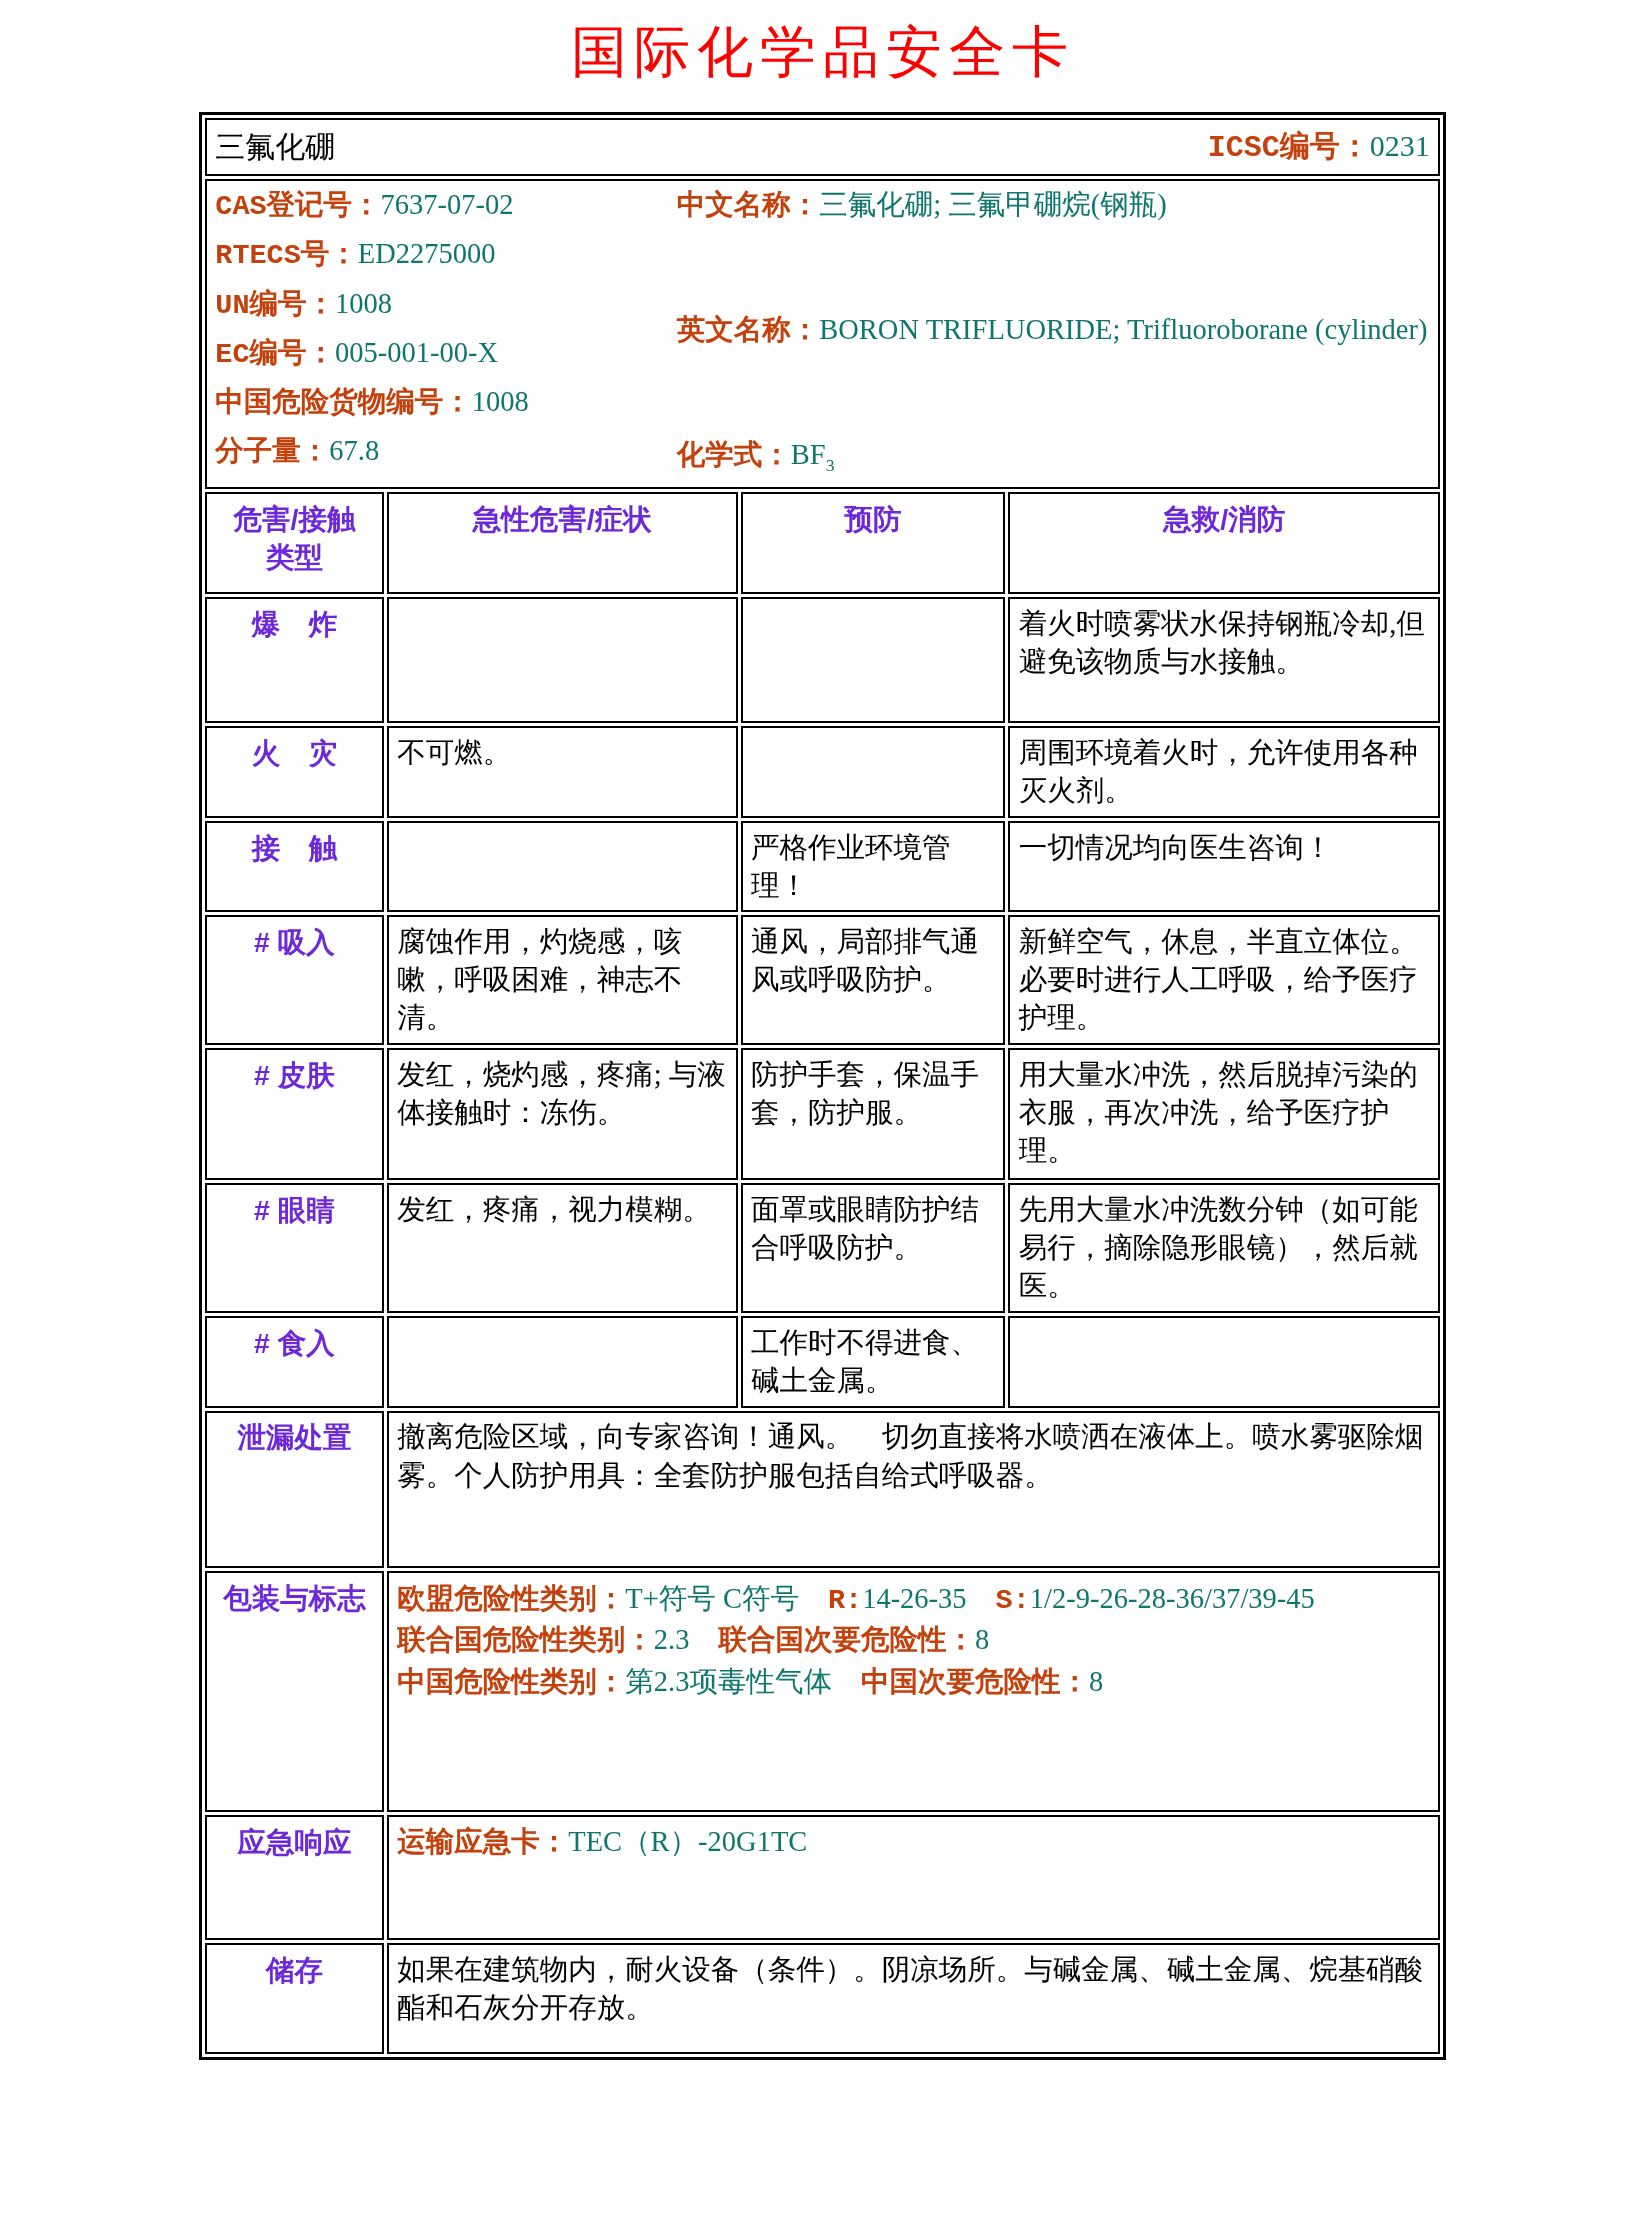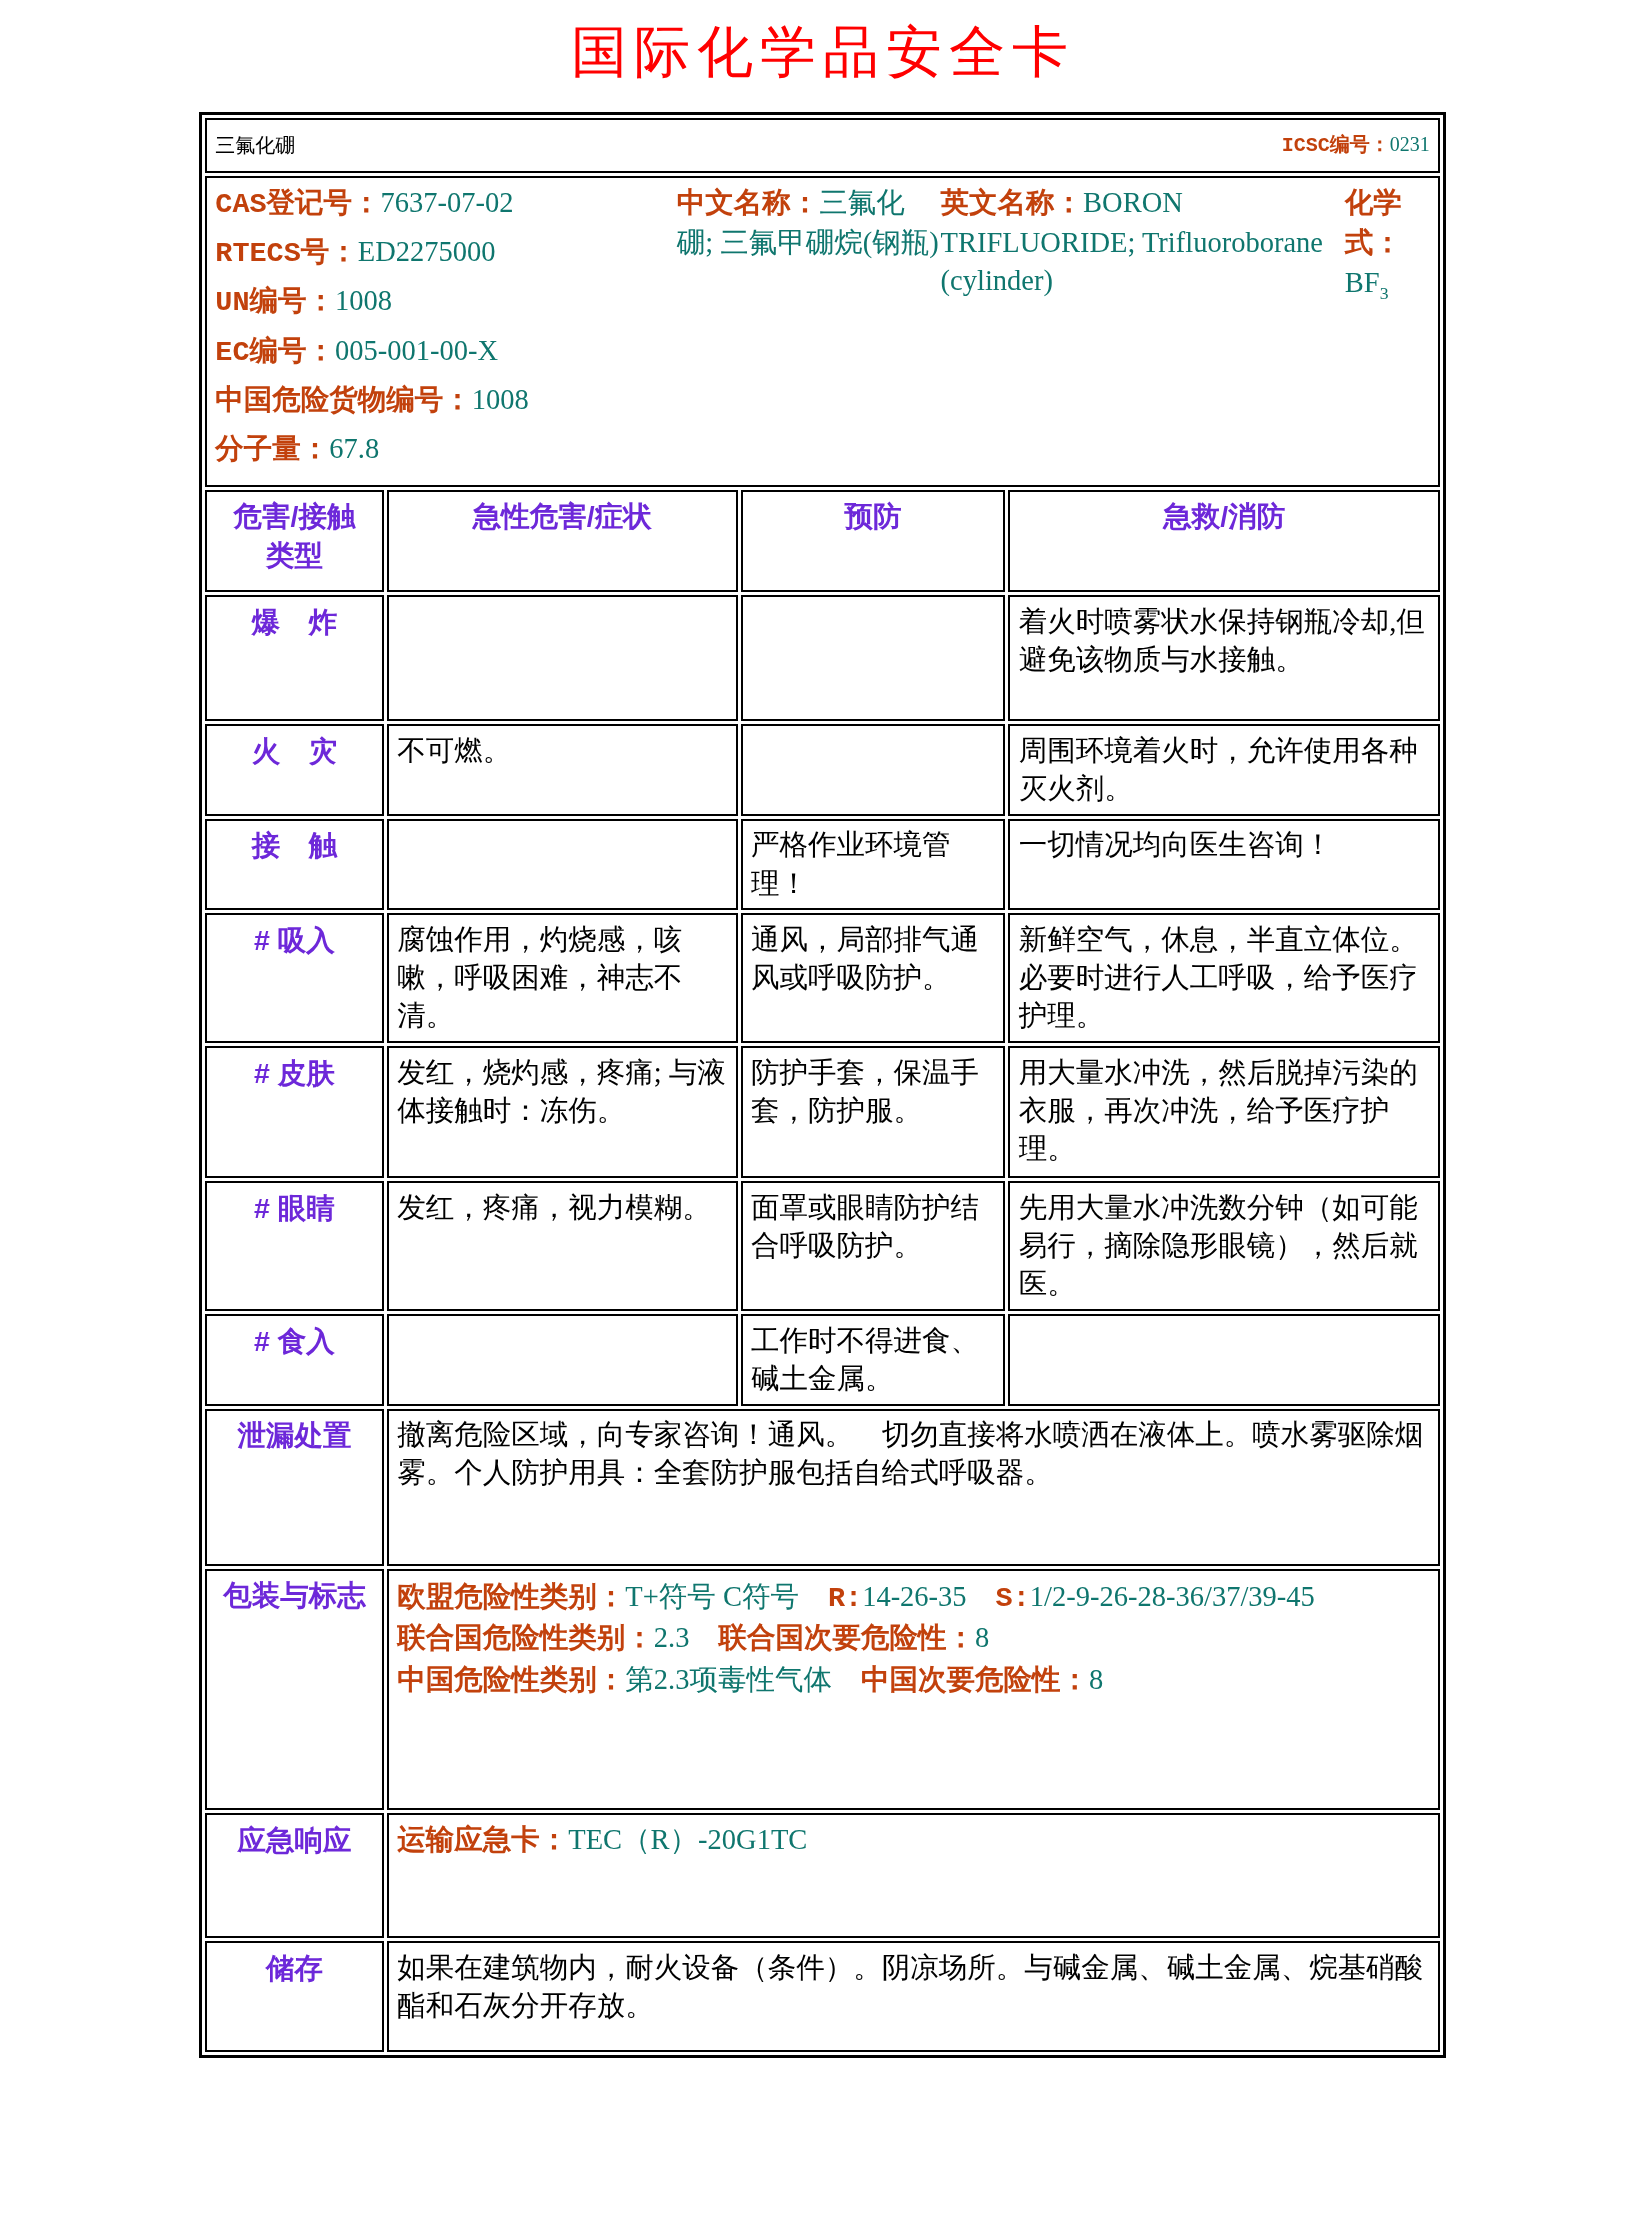--- a/index.html
+++ b/index.html
@@ -43,27 +43,27 @@
     color: #c2410c;
     font-weight: bold;
     font-family: Liberation Mono, monospace;
   }
   .val { color: #0f766e; }
   .gap { margin-left: 29px; }
 
   
   .namebar-inner {
     display: flex; justify-content: space-between; align-items: center;
-    min-height: 40px; font-size: 20px;
+    min-height: 40px; font-size: 30px;
   }
 
   
   .idbox-inner { display: flex; min-height: 221px; }
   .id-left  { width: 38%; }
-  .id-right { width: 62%; display: flex; flex-direction: row; justify-content: space-between; padding-bottom: 4.2px; }
+  .id-right { width: 62%; display: flex; flex-direction: column; justify-content: space-between; padding-bottom: 4.2px; }
   .id-line  { margin-bottom: 9px; white-space: nowrap; }
   .id-right .id-line { white-space: normal; margin-bottom: 0; }
   sub.fsub { font-size: 62%; }
 
   
   td.hdr, td.rowlabel {
     color: #6d28d9;
     font-weight: bold;
     font-family: "Liberation Sans", "DejaVu Sans", sans-serif;
     text-align: center;

